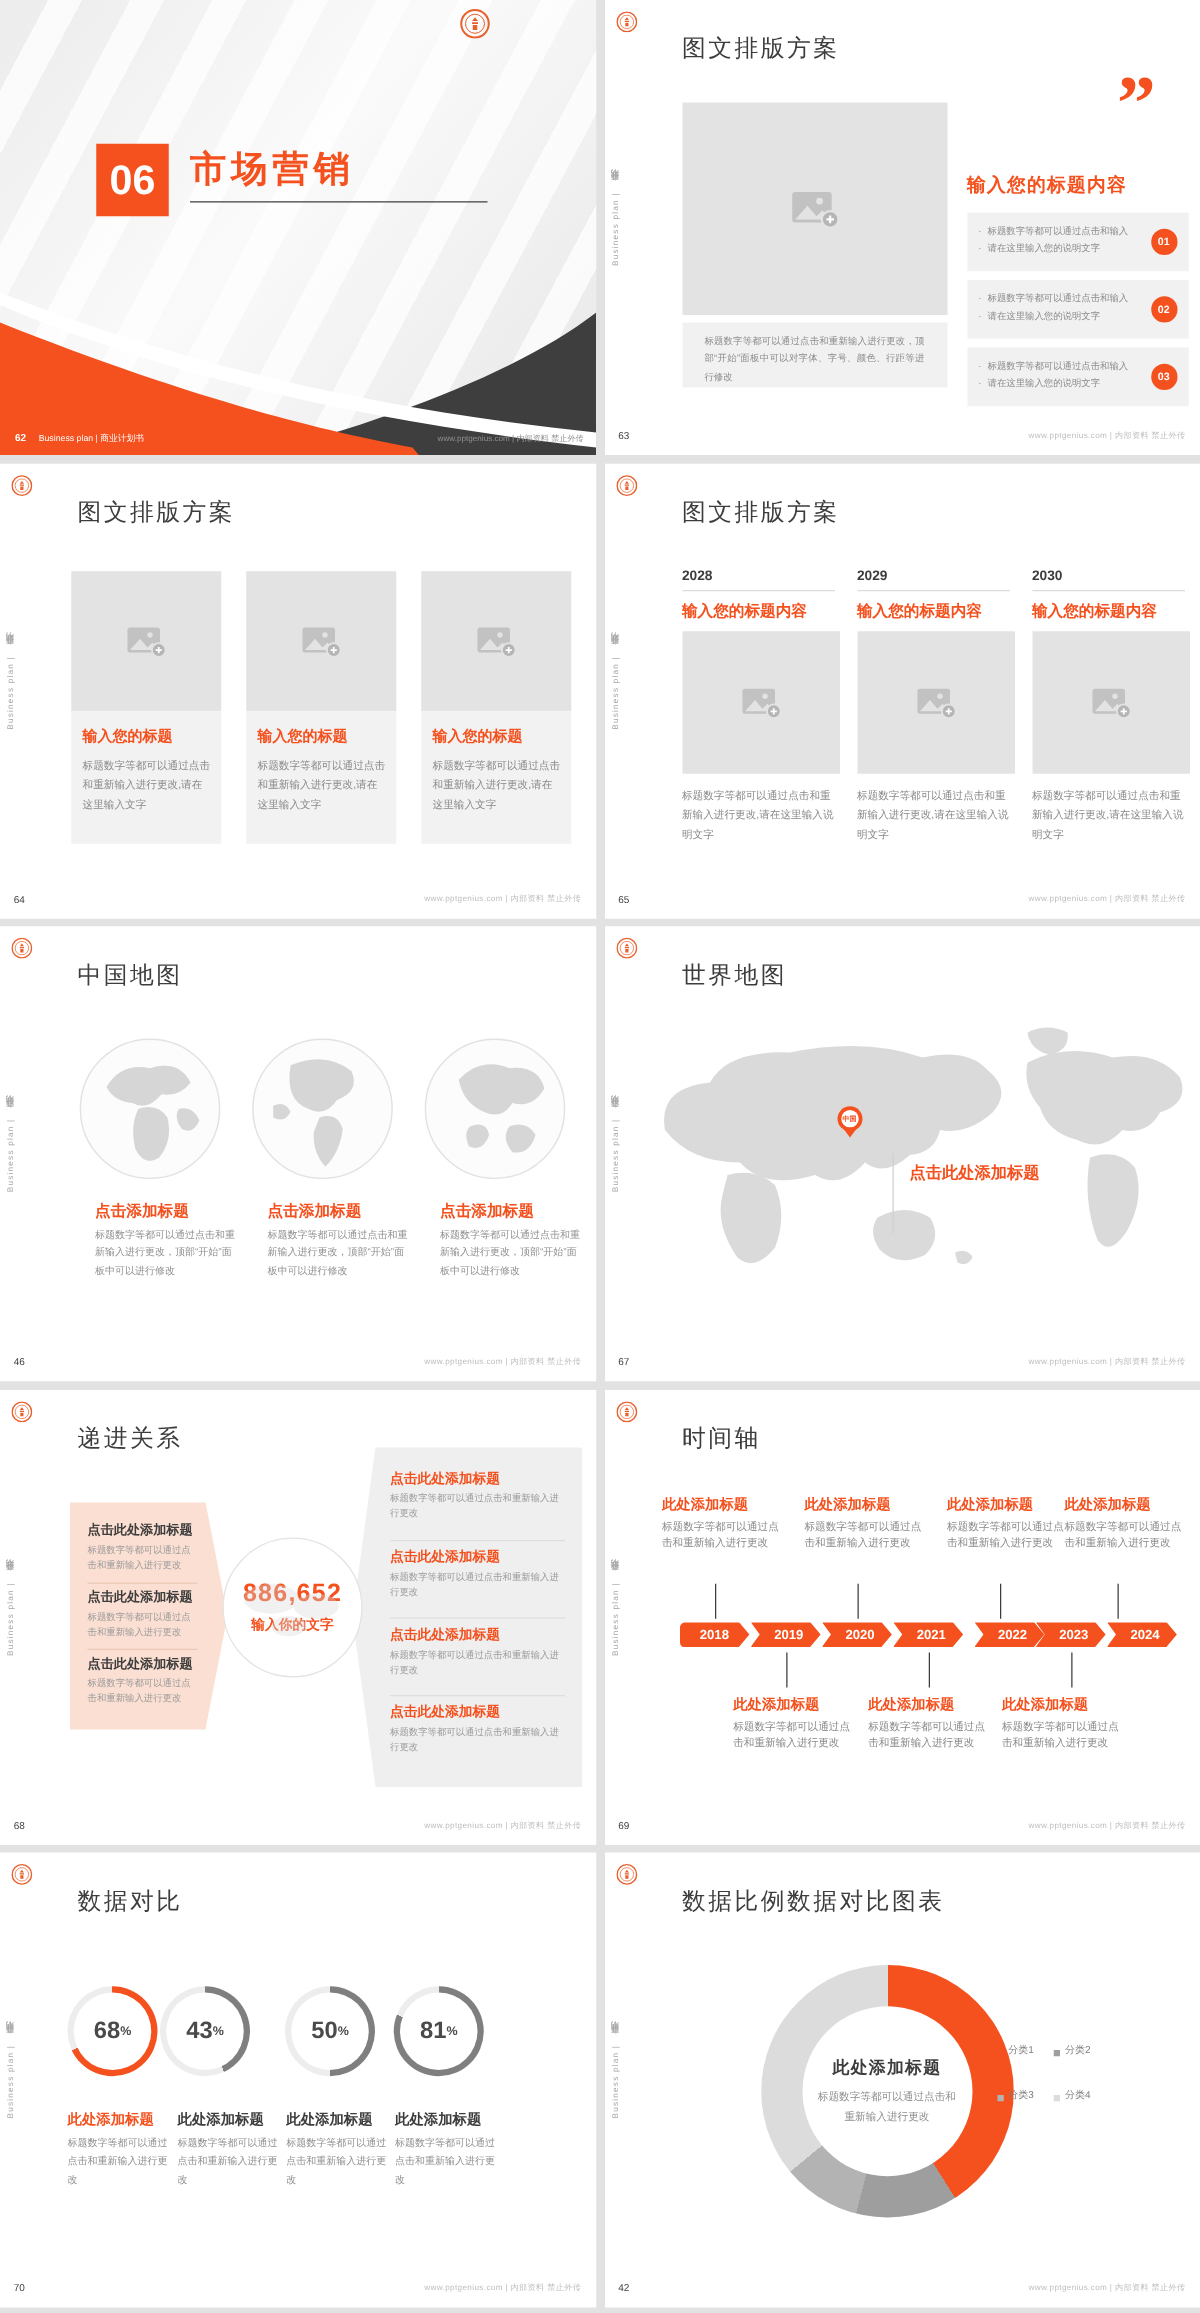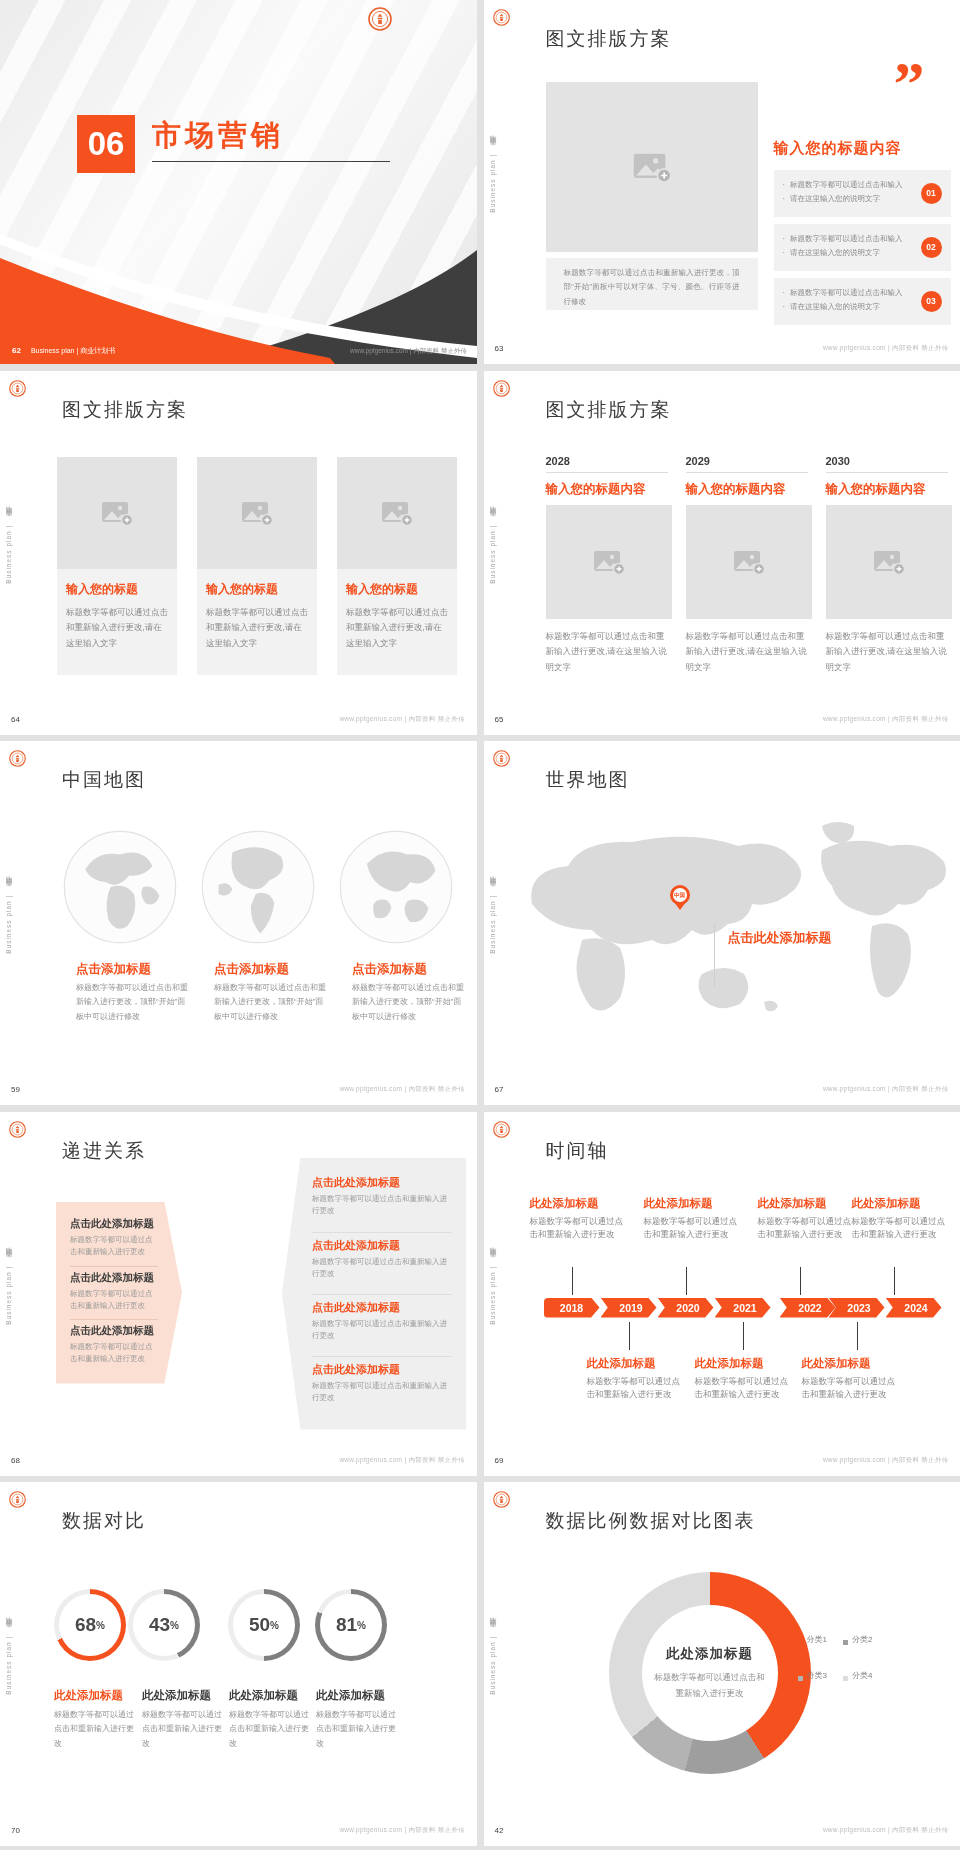--- a/index.html
+++ b/index.html
@@ -328,21 +328,21 @@
       <path d="M33 62 Q44 58 46 68 Q42 80 32 76 Q28 66 33 62Z" fill="#d6d6d6"></path>
     </svg>
 
     <div class="g-title" style="left:76px">点击添加标题</div>
     <div class="g-body" style="left:76px">标题数字等都可以通过点击和重新输入进行更改，顶部“开始”面板中可以进行修改</div>
     <div class="g-title" style="left:214px">点击添加标题</div>
     <div class="g-body" style="left:214px">标题数字等都可以通过点击和重新输入进行更改，顶部“开始”面板中可以进行修改</div>
     <div class="g-title" style="left:352px">点击添加标题</div>
     <div class="g-body" style="left:352px">标题数字等都可以通过点击和重新输入进行更改，顶部“开始”面板中可以进行修改</div>
 
-    <div class="pageno">59</div>
+    <div class="pageno">46</div>
     <div class="site">www.pptgenius.com | 内部资料 禁止外传</div>
   </div>
 
   <div class="slide">
     <div class="logo">
       <svg viewBox="0 0 24 24">
           <circle cx="12" cy="12" r="11" fill="none" stroke="#e8602c" stroke-width="1.6"></circle>
           <circle cx="12" cy="12" r="7.6" fill="none" stroke="#e8602c" stroke-width=".8"></circle>
           <path d="M12 6.8l2.4 3h-4.8zM9.6 10.8h4.8v1.4H9.6zM10.2 13h3.6v4h-3.6z" fill="#e8602c"></path>
         </svg>
@@ -391,20 +391,31 @@
       <div class="pl-item">
         <div class="pl-t">点击此处添加标题</div>
         <div class="pl-b">标题数字等都可以通过点击和重新输入进行更改</div>
       </div>
       <div class="pl-item">
         <div class="pl-t">点击此处添加标题</div>
         <div class="pl-b">标题数字等都可以通过点击和重新输入进行更改</div>
       </div>
     </div>
 
+    <div class="p-circle">
+      <svg class="pc-map" viewBox="0 0 96 64">
+        <g fill="#d9d9d9">
+            <ellipse cx="30" cy="24" rx="22" ry="12"></ellipse>
+            <ellipse cx="66" cy="30" rx="18" ry="10"></ellipse>
+            <ellipse cx="44" cy="46" rx="14" ry="8"></ellipse>
+          </g>
+      </svg>
+      <div class="pc-num">886,652</div>
+      <div class="pc-lab">输入你的文字</div>
+    </div>
 
     <div class="p-right">
       <div class="pr-item">
         <div class="pr-t">点击此处添加标题</div>
         <div class="pr-b">标题数字等都可以通过点击和重新输入进行更改</div>
       </div>
       <div class="pr-item">
         <div class="pr-t">点击此处添加标题</div>
         <div class="pr-b">标题数字等都可以通过点击和重新输入进行更改</div>
       </div>

